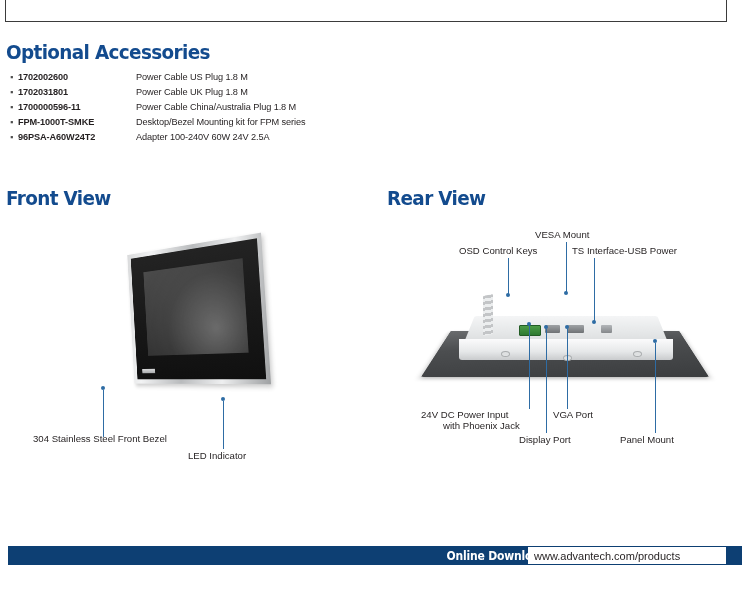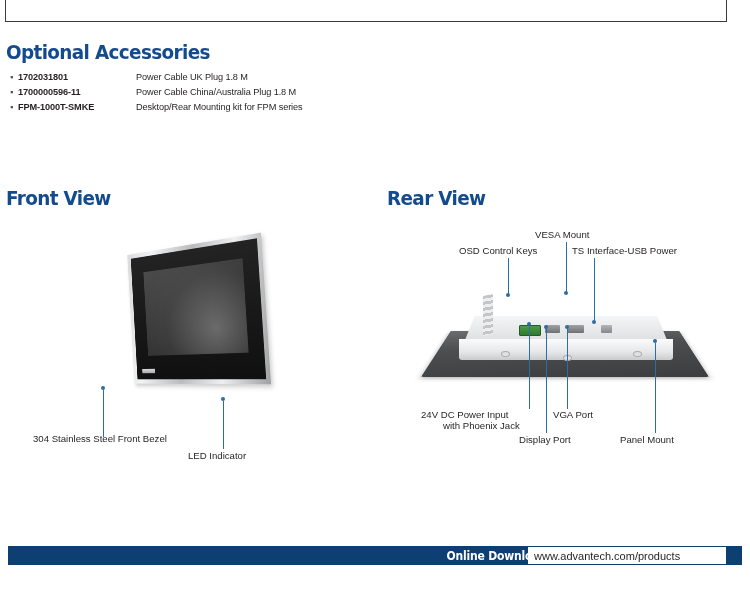--- a/index.html
+++ b/index.html
@@ -223,32 +223,42 @@
 
 <div class="spec-box">
   
 </div>
 
 <div class="heading" id="heading-optional">Optional Accessories</div>
 
 <div class="acc-list">
   <div class="acc-row">
     <span class="acc-bullet"></span>
+    <span class="acc-sku">1702002600</span>
+    <span class="acc-desc">Power Cable US Plug 1.8 M</span>
+  </div>
+  <div class="acc-row">
+    <span class="acc-bullet"></span>
     <span class="acc-sku">1702031801</span>
     <span class="acc-desc">Power Cable UK Plug 1.8 M</span>
   </div>
   <div class="acc-row">
     <span class="acc-bullet"></span>
     <span class="acc-sku">1700000596-11</span>
     <span class="acc-desc">Power Cable China/Australia Plug 1.8 M</span>
   </div>
   <div class="acc-row">
     <span class="acc-bullet"></span>
     <span class="acc-sku">FPM-1000T-SMKE</span>
-    <span class="acc-desc">Desktop/Rear Mounting kit for FPM series</span>
+    <span class="acc-desc">Desktop/Bezel Mounting kit for FPM series</span>
+  </div>
+  <div class="acc-row">
+    <span class="acc-bullet"></span>
+    <span class="acc-sku">96PSA-A60W24T2</span>
+    <span class="acc-desc">Adapter 100-240V 60W 24V 2.5A</span>
   </div>
 </div>
 
 <div class="heading" id="heading-front">Front View</div>
 
 <div class="front-art">
   <div class="front-bezel">
     <div class="front-inner">
       <div class="front-screen"></div>
       <div class="front-logo"></div>

